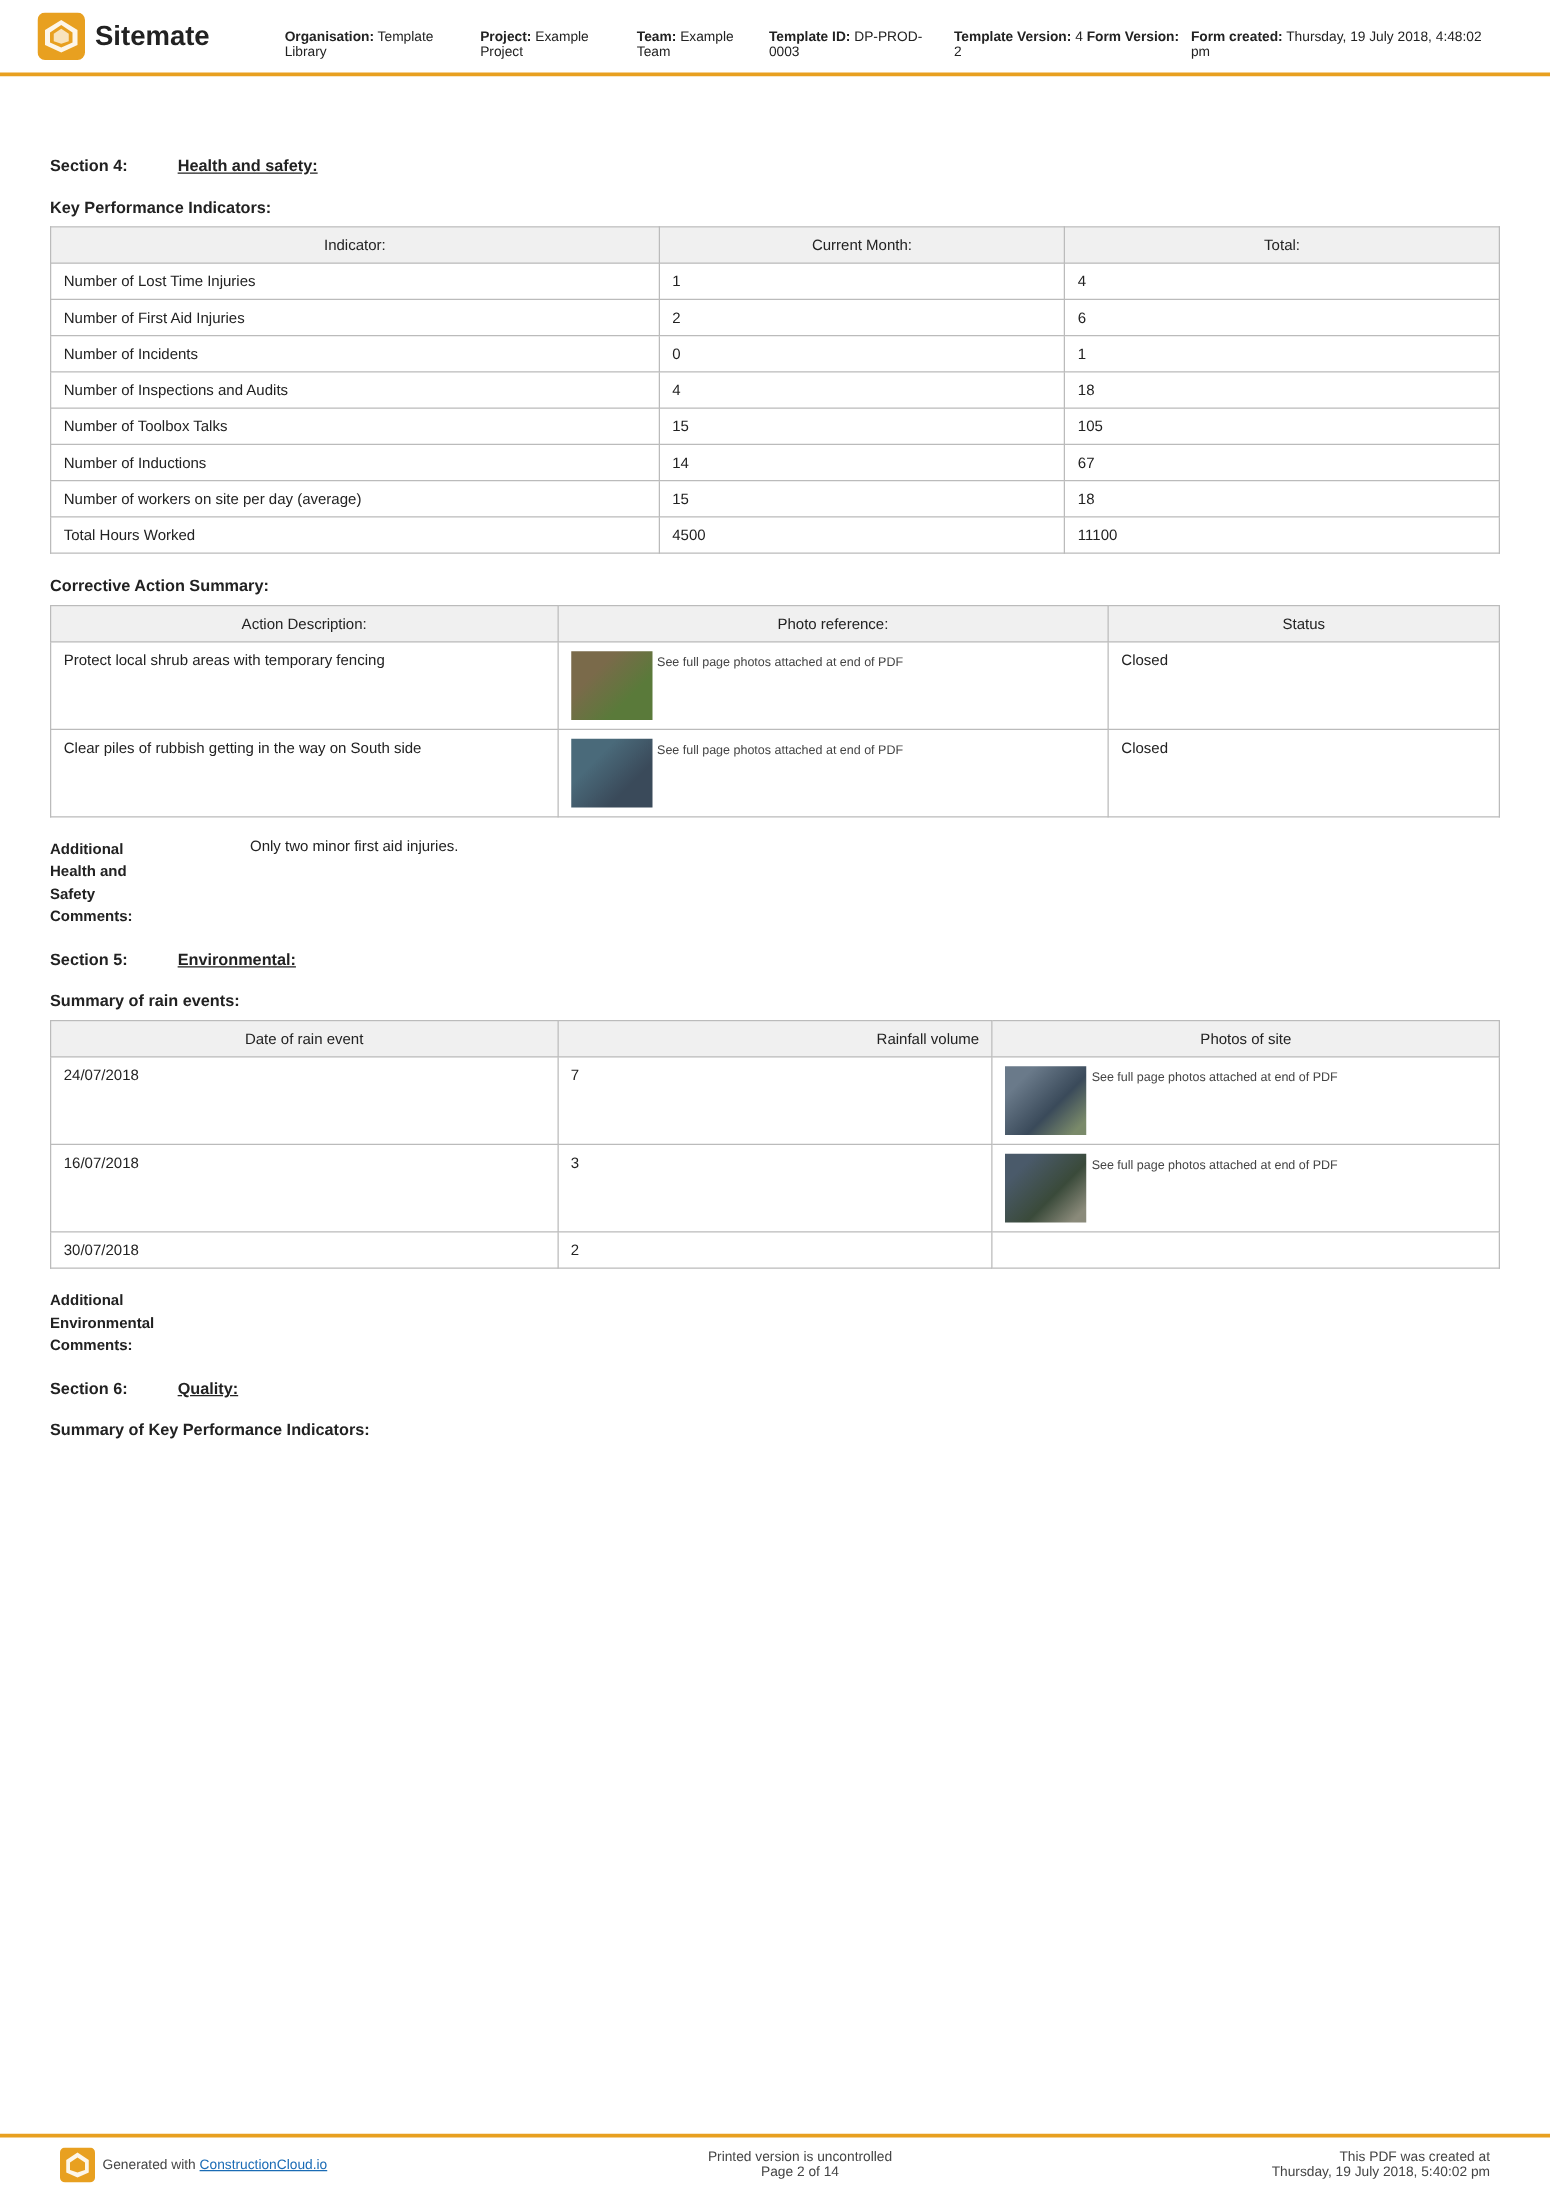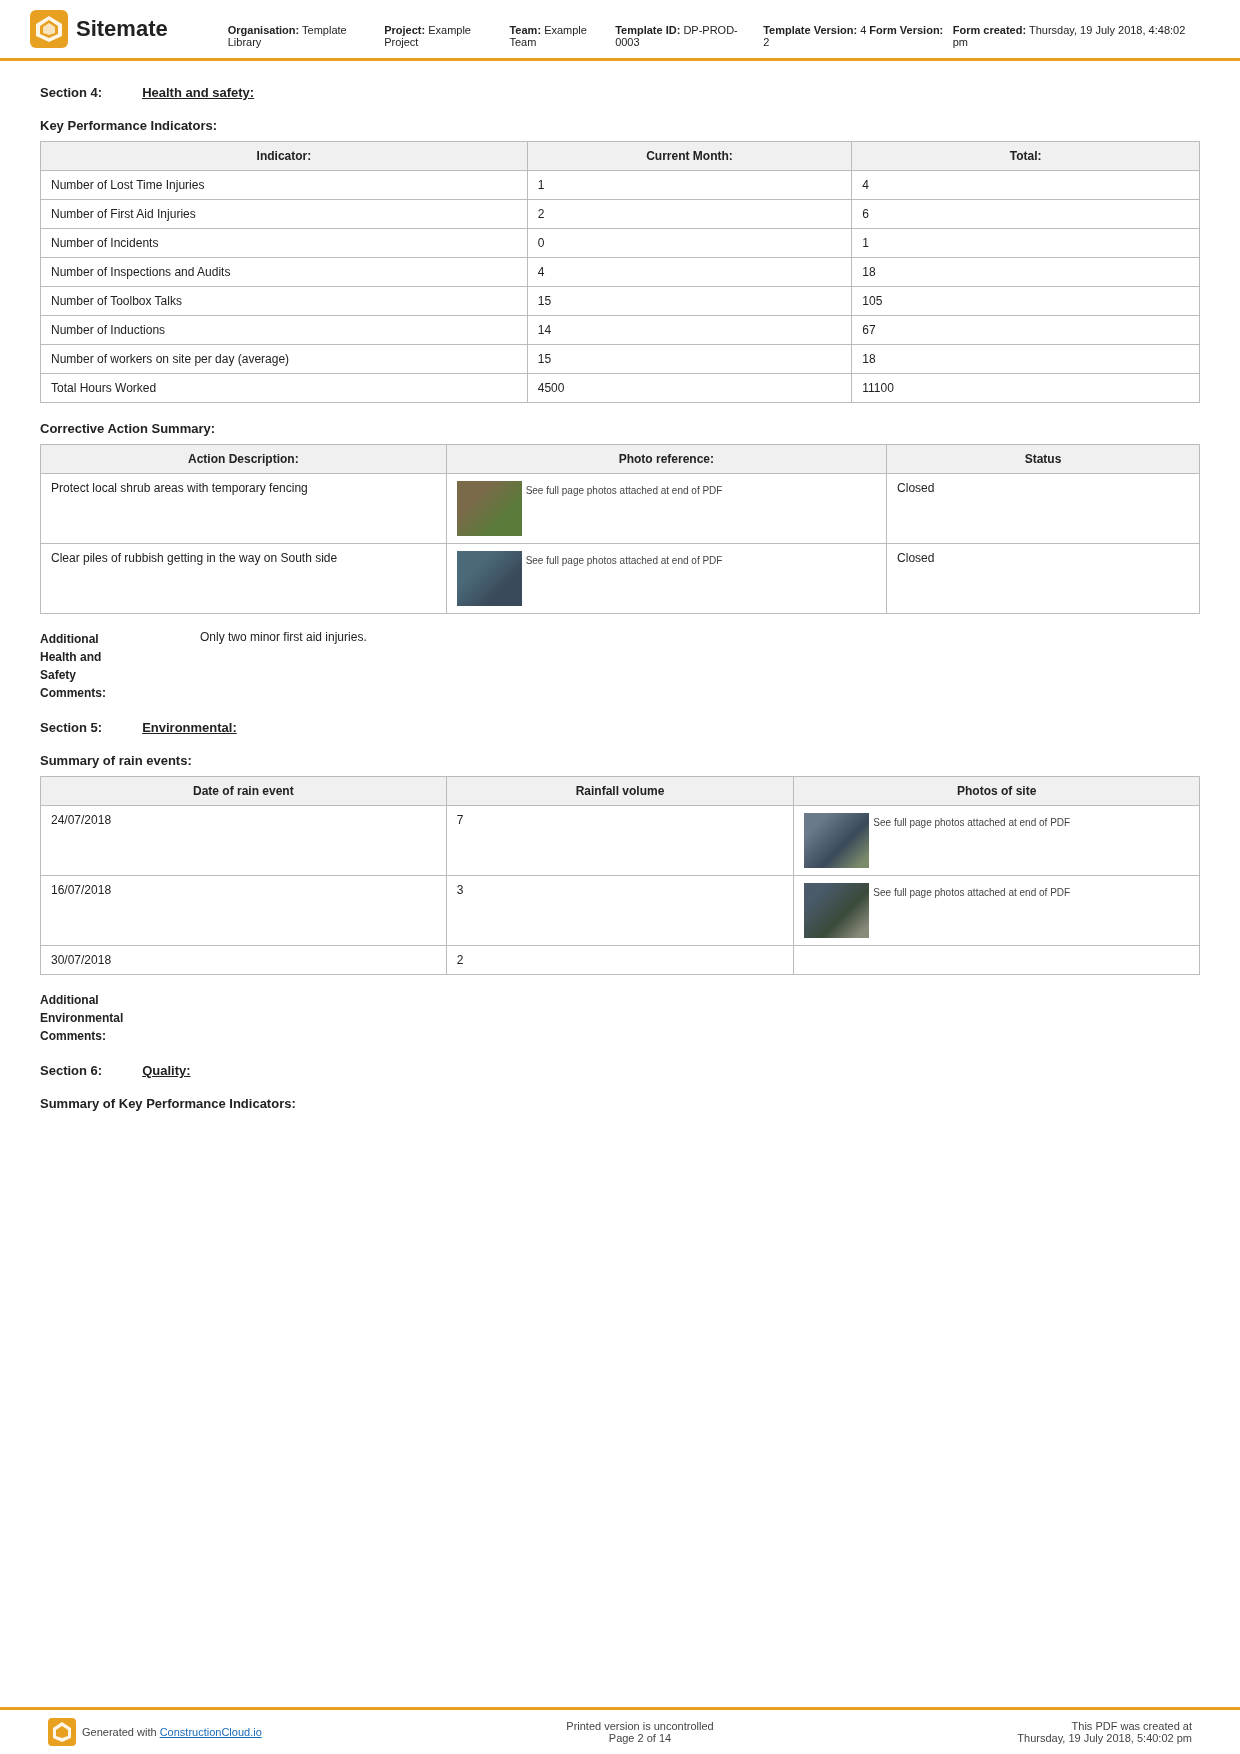--- a/index.html
+++ b/index.html
@@ -51,20 +51,21 @@
       flex-direction: row;
       gap: 3px;
     }
     .header-meta-col span b {
       font-weight: bold;
     }
     
     .content {
       flex: 1;
       padding: 24px 40px 32px 40px;
+      margin-top: 40px;
     }
     .section-heading {
       display: flex;
       gap: 40px;
       margin-bottom: 18px;
     }
     .section-label {
       font-weight: bold;
       font-size: 13px;
     }
@@ -86,35 +87,35 @@
       margin-bottom: 16px;
       font-size: 12px;
     }
     table th, table td {
       border: 1px solid #bbb;
       padding: 7px 10px;
       vertical-align: top;
     }
     table th {
       background: #f0f0f0;
-      font-weight: bold;
+      font-weight: normal;
     }
     table td {
       background: #fff;
     }
     .col-indicator { width: 42%; }
     .col-current { width: 28%; }
     .col-total { width: 30%; }
 
     .col-action { width: 35%; }
     .col-photo { width: 38%; }
     .col-status { width: 27%; }
 
     .col-date { width: 35%; }
-    .col-rainfall { width: 30%; }
+    .col-rainfall { width: 30%; text-align: right; }
     .col-photos { width: 35%; }
 
     .photo-cell {
       display: flex;
       flex-direction: row;
       gap: 4px;
     }
     .photo-thumb {
       width: 65px;
       height: 55px;

